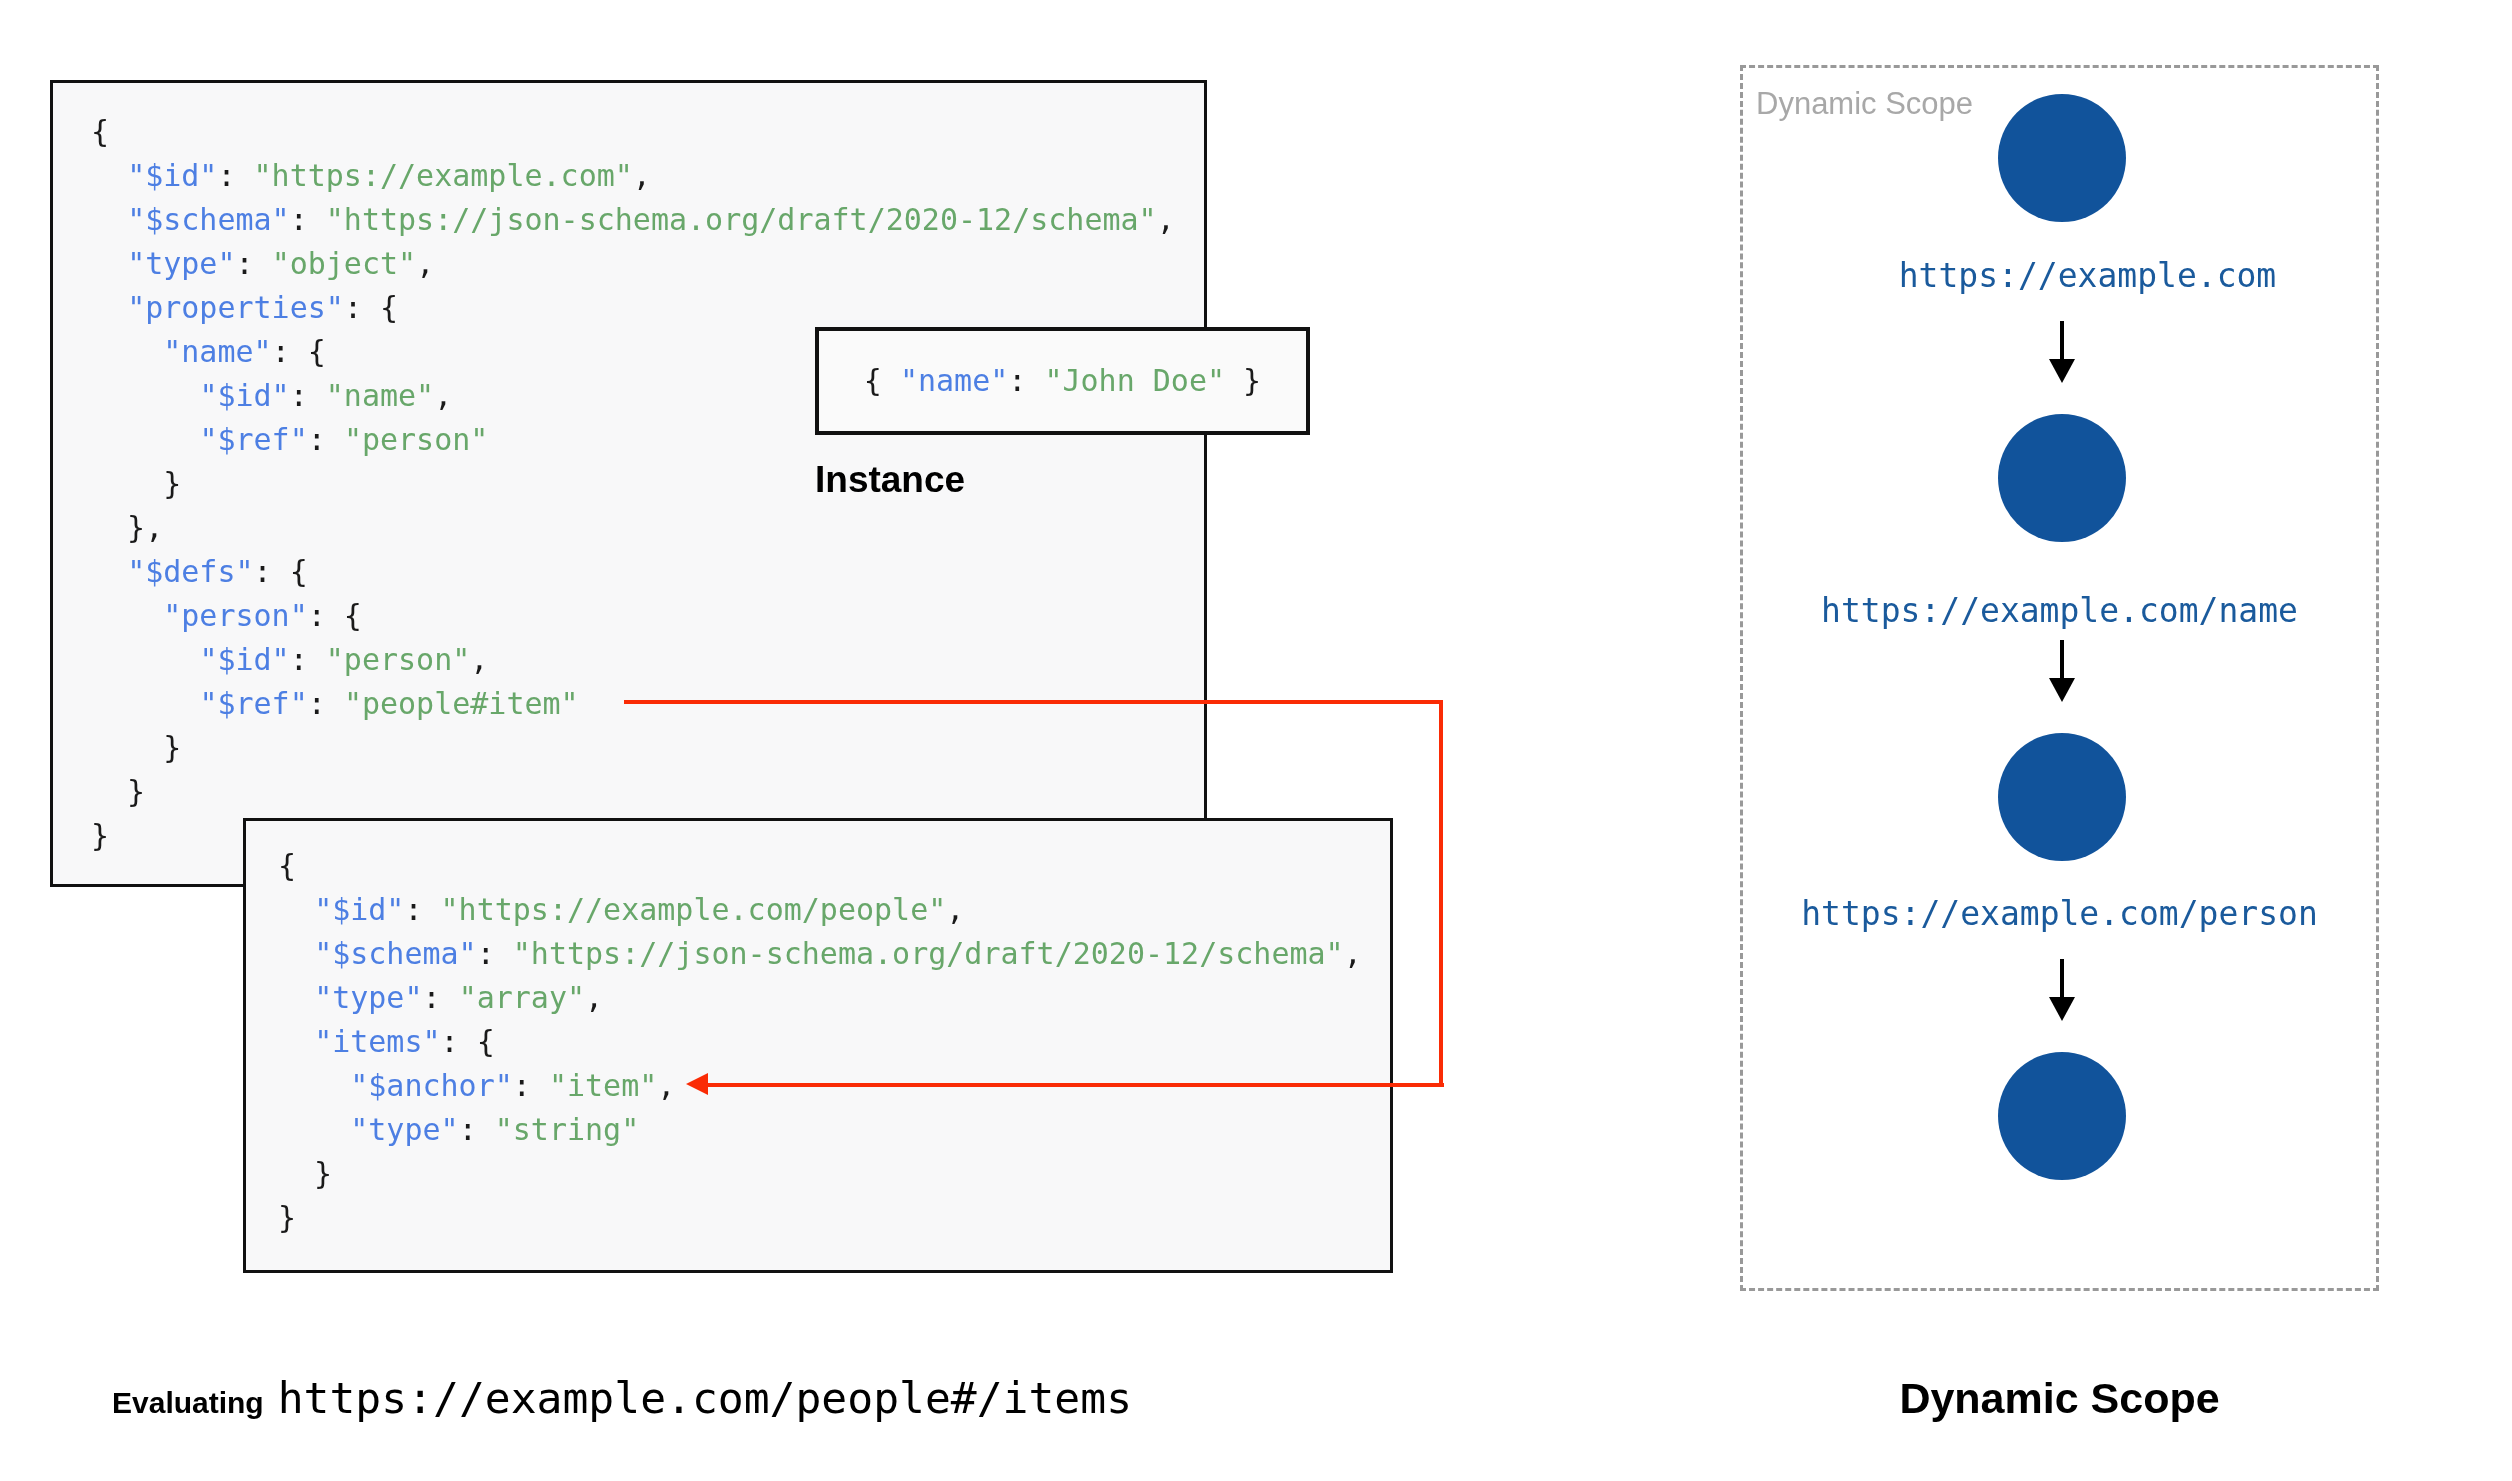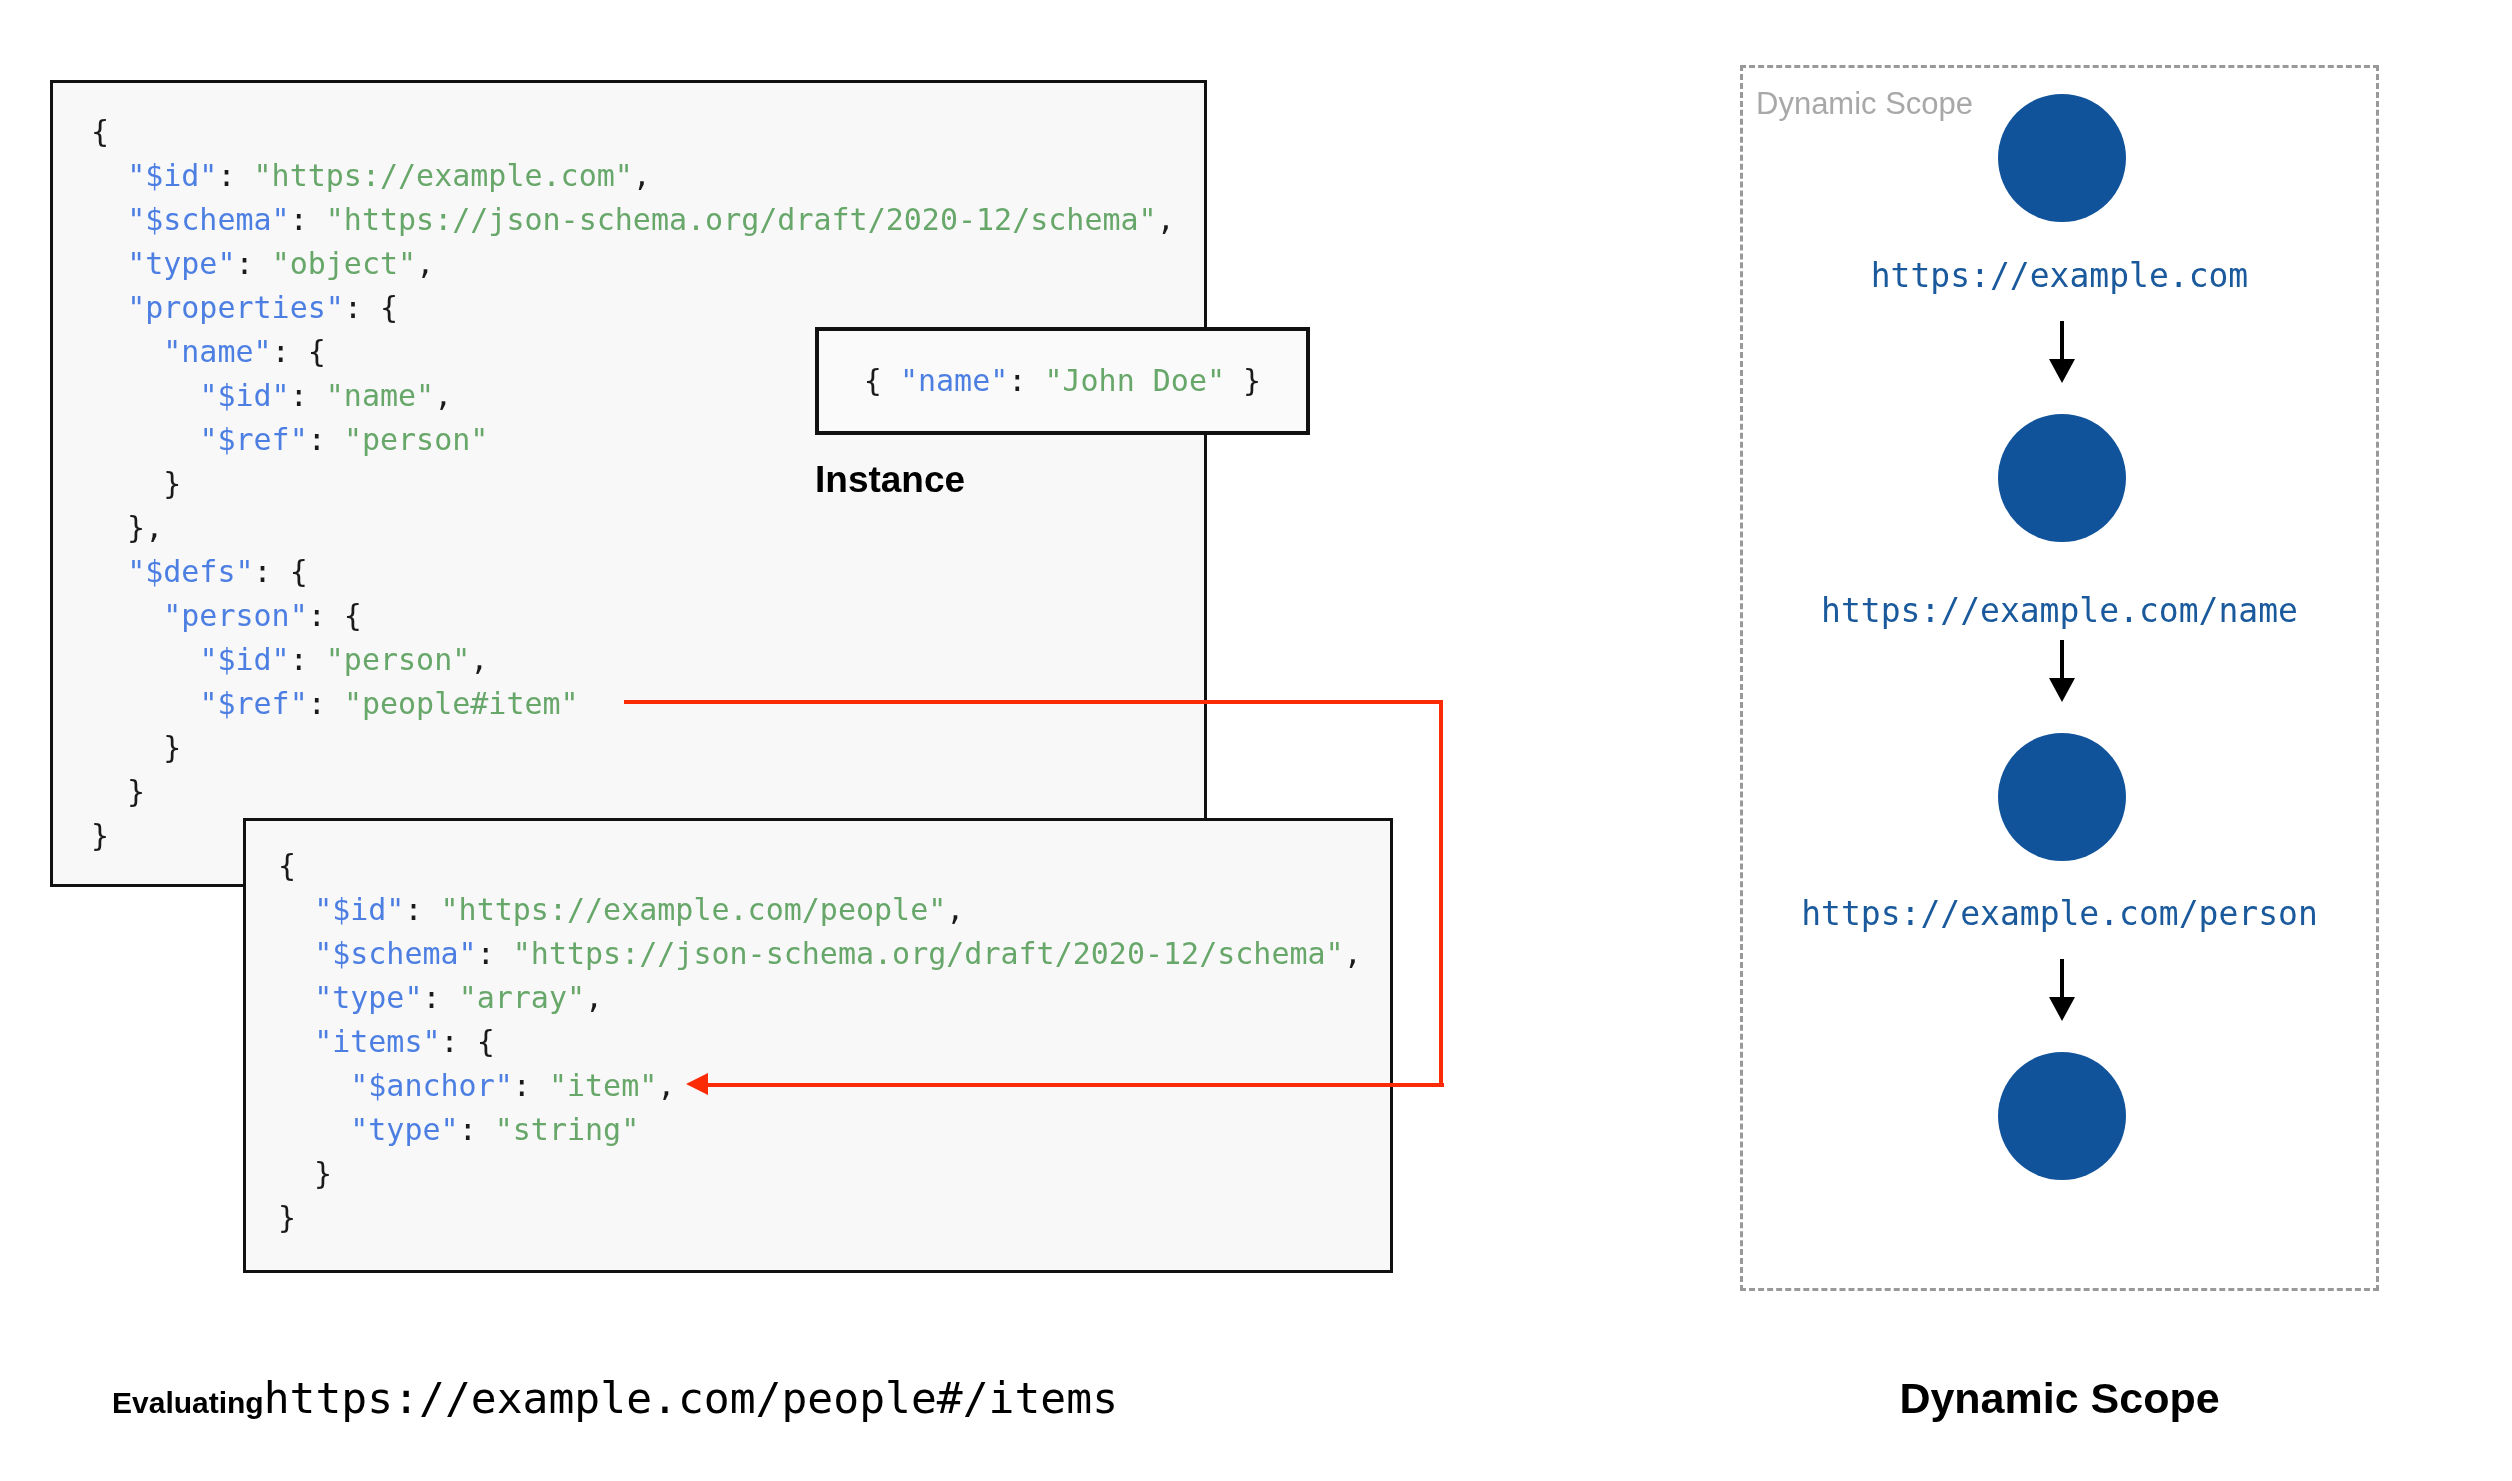--- a/index.html
+++ b/index.html
@@ -44,21 +44,21 @@
   #red-seg-vert{left:1439px;top:700px;width:4.3px;height:387px;}
   #red-seg-bottom{left:707px;top:1083px;width:737px;height:4.3px;}
   #red-arrowhead{
     left:686px;top:1073px;width:0;height:0;
     border-top:11.8px solid transparent;border-bottom:11.8px solid transparent;
     border-right:22.4px solid var(--red);
   }
 
   #eval-label{left:112px;top:1368px;line-height:60px;white-space:nowrap;color:#000;}
   #eval-label .eval-bold{font-weight:bold;font-size:30px;}
-  #eval-label .eval-uri{font-family:"DejaVu Sans Mono", monospace;font-size:43px;}
+  #eval-label .eval-uri{font-family:"DejaVu Sans Mono", monospace;font-size:43px;margin-left:14px;}
 
   #dynamic-scope-box{
     left:1740px;top:65px;width:639px;height:1226px;
     border:3.2px dashed var(--dash-gray);background:#ffffff;
   }
   #scope-watermark{left:1756px;top:86px;font-size:31px;color:var(--watermark);}
   #scope-nodes{left:1740px;top:65px;width:639px;height:1226px;}
   .scope-circle{
     position:absolute;width:128px;height:128px;border-radius:50%;
     background:var(--circle-blue);left:258px;
@@ -99,21 +99,21 @@
 <div class="abs" id="red-arrowhead"></div>
 
 <div class="abs" id="eval-label">
   <span class="eval-bold">Evaluating</span><span class="eval-uri">https://example.com/people#/items</span>
 </div>
 
 <div class="abs" id="dynamic-scope-box"></div>
 <div class="abs" id="scope-watermark">Dynamic Scope</div>
 <div class="abs" id="scope-nodes">
     <div class="scope-circle" style="top: 29px;"></div>
-    <div class="scope-url" style="top: 189px;">https://example.com</div>
+    <div class="scope-url" style="top: 189px; margin-left: 28px;">https://example.com</div>
     <div class="scope-arrow-shaft" style="top: 256px;"></div>
     <div class="scope-arrow-head" style="top: 294px;"></div>
     <div class="scope-circle" style="top: 349px;"></div>
     <div class="scope-url" style="top: 524px;">https://example.com/name</div>
     <div class="scope-arrow-shaft" style="top: 575px;"></div>
     <div class="scope-arrow-head" style="top: 613px;"></div>
     <div class="scope-circle" style="top: 668px;"></div>
     <div class="scope-url" style="top: 827px;">https://example.com/person</div>
     <div class="scope-arrow-shaft" style="top: 894px;"></div>
     <div class="scope-arrow-head" style="top: 932px;"></div>

